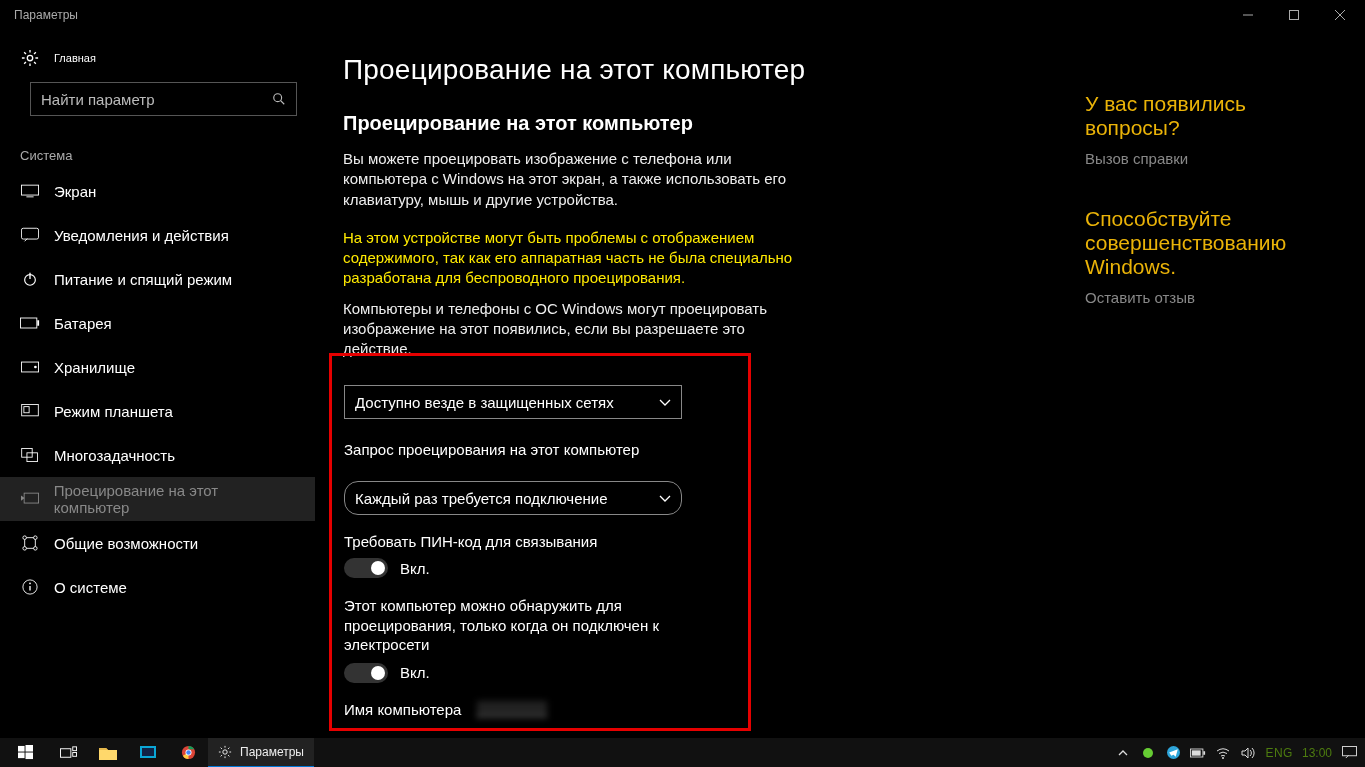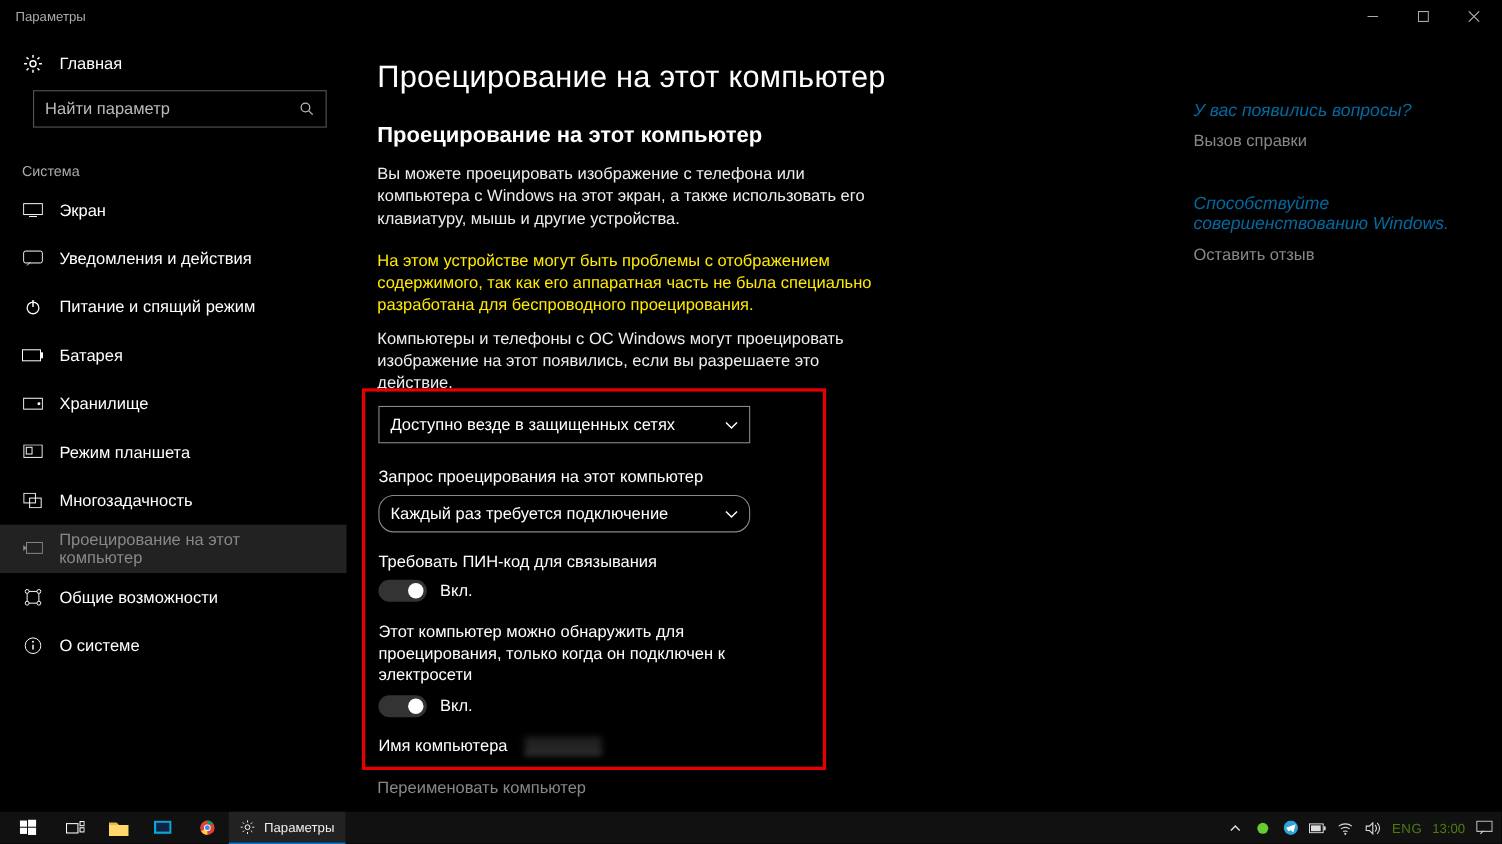--- a/index.html
+++ b/index.html
@@ -10,21 +10,21 @@
 .titlebar .title { font-size: 12px; }
 .window-controls { display: flex; }
 .window-controls div { width: 46px; height: 30px; display: flex; align-items: center; justify-content: center; color: #aaa; }
 .window-controls svg { width: 10px; height: 10px; }
 
 
 .app { display: flex; height: 707px; }
 .sidebar { width: 315px; padding: 10px 0 0 0; }
 .home-row { display: flex; align-items: center; padding: 8px 20px 10px 20px; gap: 14px; }
 .home-row .gear { width: 20px; height: 20px; display:flex; align-items:center; justify-content:center; }
-.home-row .label { font-size: 15px; }
+.home-row .label { font-size: 11px; }
 .search-wrap { padding: 4px 18px 8px 18px; margin-left: 12px; }
 .search { height: 34px; border: 1px solid #555; background: #000; display: flex; align-items: center; padding: 0 10px; justify-content: space-between; }
 .search input { background: transparent; border: none; outline: none; color: #fff; font-size: 15px; width: 240px; }
 .search input::placeholder { color: #bbb; }
 .search .icon { color: #bbb; }
 
 .section-title { padding: 24px 20px 6px 20px; font-size: 13px; color: #aaa; }
 .nav { list-style: none; }
 .nav li { display: flex; align-items: center; gap: 14px; padding: 0 20px; height: 44px; font-size: 15px; cursor: default; }
 .nav li .icon { width: 20px; height: 20px; display:flex; align-items:center; justify-content:center; color:#fff; }
@@ -33,37 +33,37 @@
 
 .content { flex: 1; padding: 24px 0 0 28px; position: relative; }
 .page-title { font-size: 28px; font-weight: 400; margin-bottom: 26px; letter-spacing: .2px; }
 .section-head { font-size: 20px; margin-bottom: 14px; }
 .body-text { font-size: 15px; color: #eee; max-width: 450px; line-height: 1.35; margin-bottom: 18px; }
 .warning { color: #ffea00; font-size: 15px; max-width: 450px; line-height: 1.35; margin-bottom: 10px; }
 .caption { font-size: 15px; color: #eee; max-width: 440px; line-height: 1.35; }
 
 .highlight-box { border: 3px solid #e60000; width: 422px; padding: 6px 12px 10px 12px; position: relative; left: -14px; margin-top: -6px; }
 
-.dropdown { width: 338px; height: 34px; border: 1px solid #888; background: #000; display:flex; align-items:center; justify-content:space-between; padding: 0 10px; font-size: 15px; margin-top: 7px; margin-bottom: 22px; }
+.dropdown { width: 338px; height: 34px; border: 1px solid #888; background: #000; display:flex; align-items:center; justify-content:space-between; padding: 0 10px; font-size: 15px; margin-top: 23px; margin-bottom: 22px; }
 .dropdown.last { margin-bottom: 18px; border-radius: 14px; }
 .chevron { width: 12px; height: 12px; }
 
 .setting-label { font-size: 15px; color:#fff; margin-bottom: 8px; }
 .setting-desc { font-size: 15px; color:#fff; margin-bottom: 8px; max-width: 400px; line-height:1.3; }
 .toggle-row { display:flex; align-items:center; gap: 12px; margin-bottom: 18px; }
 .toggle { width: 44px; height: 20px; border-radius: 10px; background: #333; position: relative; }
 .toggle .knob { width: 14px; height: 14px; border-radius: 50%; background: #fff; position:absolute; right: 3px; top: 3px; }
 .toggle-label { font-size: 15px; }
 
 .pc-name-row { font-size: 15px; display:flex; align-items:center; gap: 16px;  margin-top: 6px;}
 .pc-name-blur { width: 70px; height: 16px; background: #222; filter: blur(3px); border-bottom:1px dotted #fff; }
 .rename-link { font-size: 15px; color: #888; margin-top: 8px;}
 
 .right-panel { width: 280px; padding: 62px 20px 0 0; font-size: 15px; }
-.right-panel .q { color:#0369a1; margin-bottom: 10px; font-size: 16px; font-style: italic; }
+.right-panel .q { color:#eab308; margin-bottom: 10px; font-size: 21px; }
 .right-panel .link { color:#888; margin-bottom: 40px; }
 .right-panel .sub { color:#888; margin-bottom: 0; }
 
 
 .taskbar { position: absolute; left:0; right:0; bottom:0; height:30px; background:#111; display:flex; align-items:center; justify-content: space-between; padding: 0 2px; border-top:1px solid #000; }
 .taskbar-left { display:flex; align-items:center; height:100%; }
 .taskbar-left .tb-item { width: 40px; height: 30px; display:flex; align-items:center; justify-content:center; }
 .taskbar-left .tb-item.win { width: 46px; }
 .taskbar-left .tb-app { height: 30px; display:flex; align-items:center; padding: 0 10px; gap:8px; font-size: 12px; color:#eee; border-bottom: 2px solid #0078d7; background:#222;}
 .taskbar-right { display:flex; align-items:center; gap:9px; padding-right: 6px; color:#4d7c0f; font-size: 12px; }

